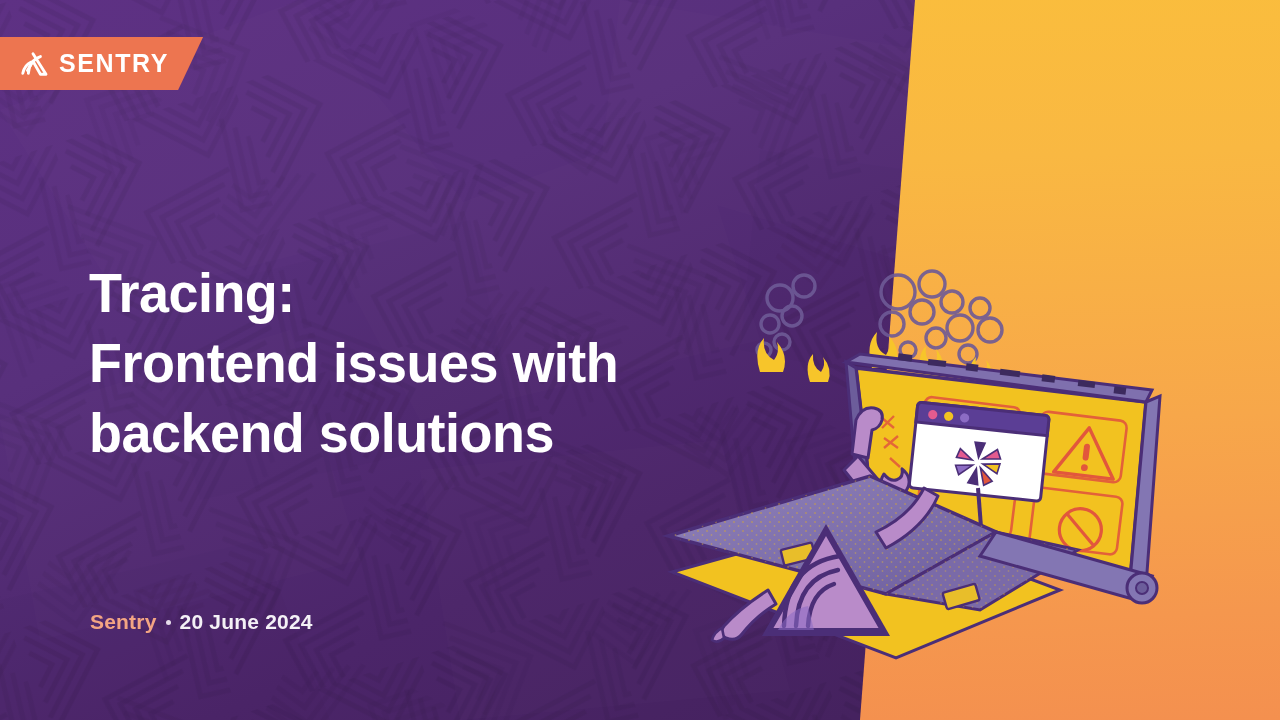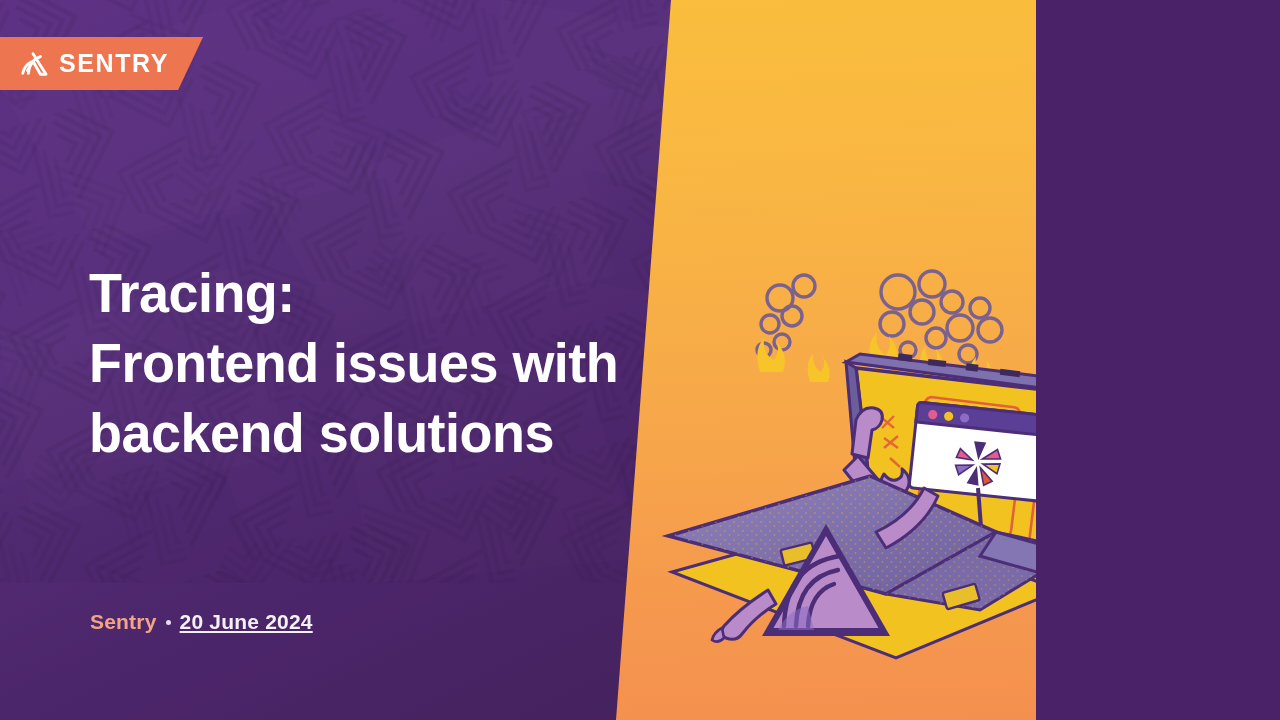--- a/index.html
+++ b/index.html
@@ -1,21 +1,21 @@
 <!DOCTYPE html>
 <html><head>
 <meta charset="utf-8">
 <style>
   html,body{margin:0;padding:0;}
   body{
     width:1280px;height:720px;overflow:hidden;
     font-family:"Liberation Sans",sans-serif;
     background:#4a2268;
   }
-  .slide{position:relative;width:1036px;height:720px;overflow:hidden;
+  .slide{position:relative;width:1280px;height:720px;overflow:hidden;
          background:linear-gradient(155deg,#5e3184 0%,#58307c 30%,#4b2569 62%,#412058 100%);}
 
   
   .texture{position:absolute;inset:0;opacity:.5;}
   .facets{position:absolute;inset:0;opacity:.35;}
 
   
   .wedge{position:absolute;top:0;right:0;width:420px;height:720px;
          background:linear-gradient(178deg,#fabd3d 0%,#f9b842 22%,#f7a74a 58%,#f5974e 85%,#f4904f 100%);
          clip-path:polygon(55px 0,420px 0,420px 720px,0 720px);}
@@ -34,21 +34,21 @@
             font-family:"Liberation Sans",sans-serif;
             font-weight:700;font-size:55px;line-height:1.275;letter-spacing:-.5px;
             transform:scaleX(.98);transform-origin:left top;}
   .headline .ln{display:block;white-space:nowrap;}
 
   
   .byline{position:absolute;left:90px;top:610px;font-size:21px;font-weight:700;
           letter-spacing:.2px;display:flex;align-items:center;gap:9px;}
   .byline .org{color:#f3a583;}
   .byline .dot{width:5px;height:5px;border-radius:50%;background:#e6dcea;display:inline-block;}
-  .byline .date{color:#f4f1f6;text-decoration:underline;}
+  .byline .date{color:#f4f1f6;}
 
   
   .illo{position:absolute;left:660px;top:250px;width:560px;height:430px;}
 </style>
 </head>
 <body>
 
 <div class="slide">
 
   <svg class="texture" viewBox="0 0 1280 720" preserveAspectRatio="none" aria-hidden="true">

